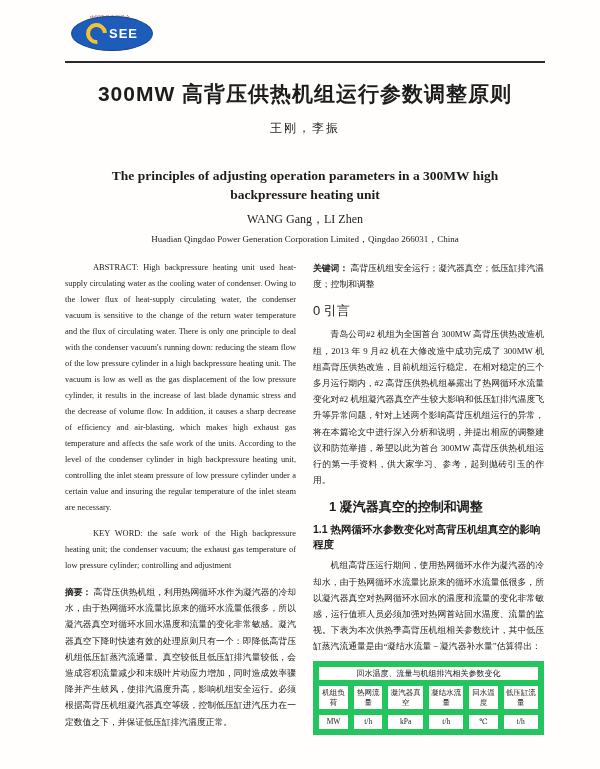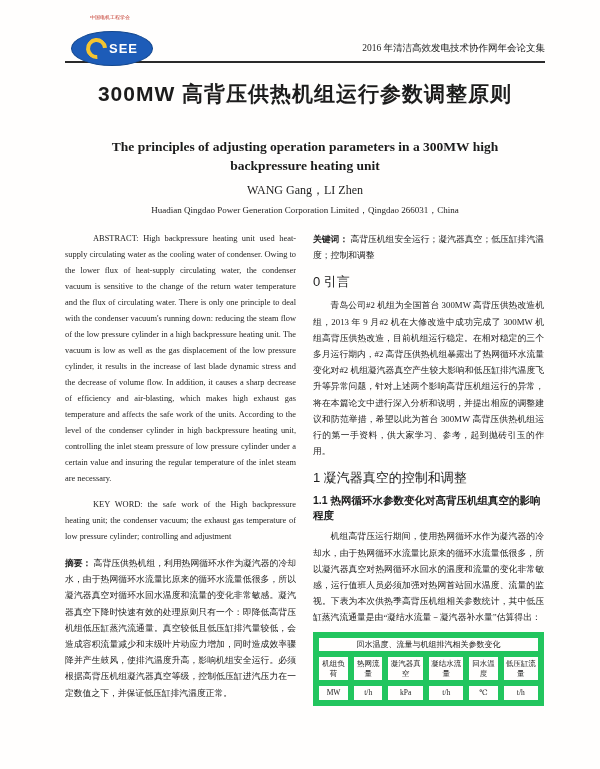--- a/index.html
+++ b/index.html
@@ -7,21 +7,21 @@
   .page {
     position:relative; width:600px; height:769px; box-sizing:border-box;
     padding:12px 55px 8px 65px; overflow:hidden; background:#fffefd;
     font-family:"Liberation Serif","DejaVu Serif",serif; color:#1c1c1c;
   }
   
   .hdr { display:flex; justify-content:space-between; align-items:flex-end; height:46px; }
   .logo { position:relative; width:90px; height:44px; }
   .logo-top { position:absolute; top:0; left:10px; width:70px; text-align:center;
     color:#c03022; font-size:5px; line-height:6px; font-family:"Liberation Sans",sans-serif; }
-  .logo-ellipse { position:absolute; top:17px; left:6px; width:80px; height:33px;
+  .logo-ellipse { position:absolute; top:2px; left:6px; width:80px; height:33px;
     background:#1d5cb8; border:1px solid #14488f; border-radius:50%;
     display:flex; align-items:center; justify-content:center; }
   .logo-c { width:13px; height:13px; border:4px solid #f4c430; border-right-color:transparent;
     border-radius:50%; transform:rotate(40deg); margin-right:2px; flex:0 0 auto; }
   .logo-see { color:#fff; font-family:"Liberation Sans",sans-serif; font-weight:bold;
     font-size:13px; letter-spacing:1px; }
   .proceedings { font-size:9.5px; padding-bottom:3px; color:#222; }
   .header-rule { border:none; border-top:2px solid #2a2a2a; margin:3px 0 0 0; }
   
   .title-cn { text-align:center; font-family:"Liberation Sans","DejaVu Sans",sans-serif;
@@ -37,22 +37,22 @@
   .col { width:231px; text-align:justify; }
   .col p { margin:0; }
   .en-abstract { font-size:8.4px; line-height:16px; }
   .en-keyword { font-size:8.4px; line-height:16px; margin-top:10px !important; }
   .cn-abstract { font-size:8.8px; line-height:16.2px; margin-top:10px !important; }
   .lbl-serif { font-weight:400;margin-left:28px; }
   .lbl-hei { font-weight:700; font-family:"Liberation Sans","DejaVu Sans",sans-serif; }
   .cn-keyword { font-size:8.8px; line-height:16.2px; }
   .h-intro { font-family:Liberation Sans, sans-serif; font-weight:400;
     font-size:13px; margin:10px 0 6px 0; }
-  .h-s1 { font-family:"Liberation Sans","DejaVu Sans",sans-serif; font-weight:400;
-    font-size:13px; margin:10px 0 6px 0; }
+  .h-s1 { font-family:"Liberation Sans","DejaVu Sans",sans-serif; font-weight:700;
+    font-size:13px; margin:10px 0 6px 16px; }
   .h-s11 { font-family:"Liberation Sans","DejaVu Sans",sans-serif; font-weight:700;
     font-size:10.5px; line-height:15px; margin:6px 0 5px 0; text-align:left; }
   .cn-para { font-size:8.8px; line-height:16.2px; text-indent:2em; }
   
   table.params { width:100%; border-collapse:collapse; margin-top:6px;
     font-size:7.5px; color:#222; }
   table.params td { border:6px solid #22c55e; text-align:center; padding:2px 1px; line-height:9.5px; }
   td.t-title { font-size:8px; padding:3px 2px; border-bottom:1px solid #3a3a3a; }
 </style>
 </head>
@@ -61,25 +61,25 @@
 <div class="page">
 
   <div class="hdr">
     <div class="logo">
       <div class="logo-top">中国电机工程学会</div>
       <div class="logo-ellipse">
         <span class="logo-c"></span>
         <span class="logo-see">SEE</span>
       </div>
     </div>
-    <div class="proceedings">2016 年清洁高效发电技术协作网年会论文集</div>
   </div>
   <hr class="header-rule">
 
   <h1 class="title-cn">300MW 高背压供热机组运行参数调整原则</h1>
+  <div class="authors-cn">王刚，李振</div>
 
   <div class="title-en">The principles of adjusting operation parameters in a 300MW high backpressure heating unit</div>
   <div class="authors-en">WANG Gang，LI Zhen</div>
   <div class="affil-en">Huadian Qingdao Power Generation Corporation Limited，Qingdao 266031，China</div>
 
   <div class="columns">
 
     <div class="col">
       <p class="en-abstract">
         <span class="lbl-serif">ABSTRACT:</span>

